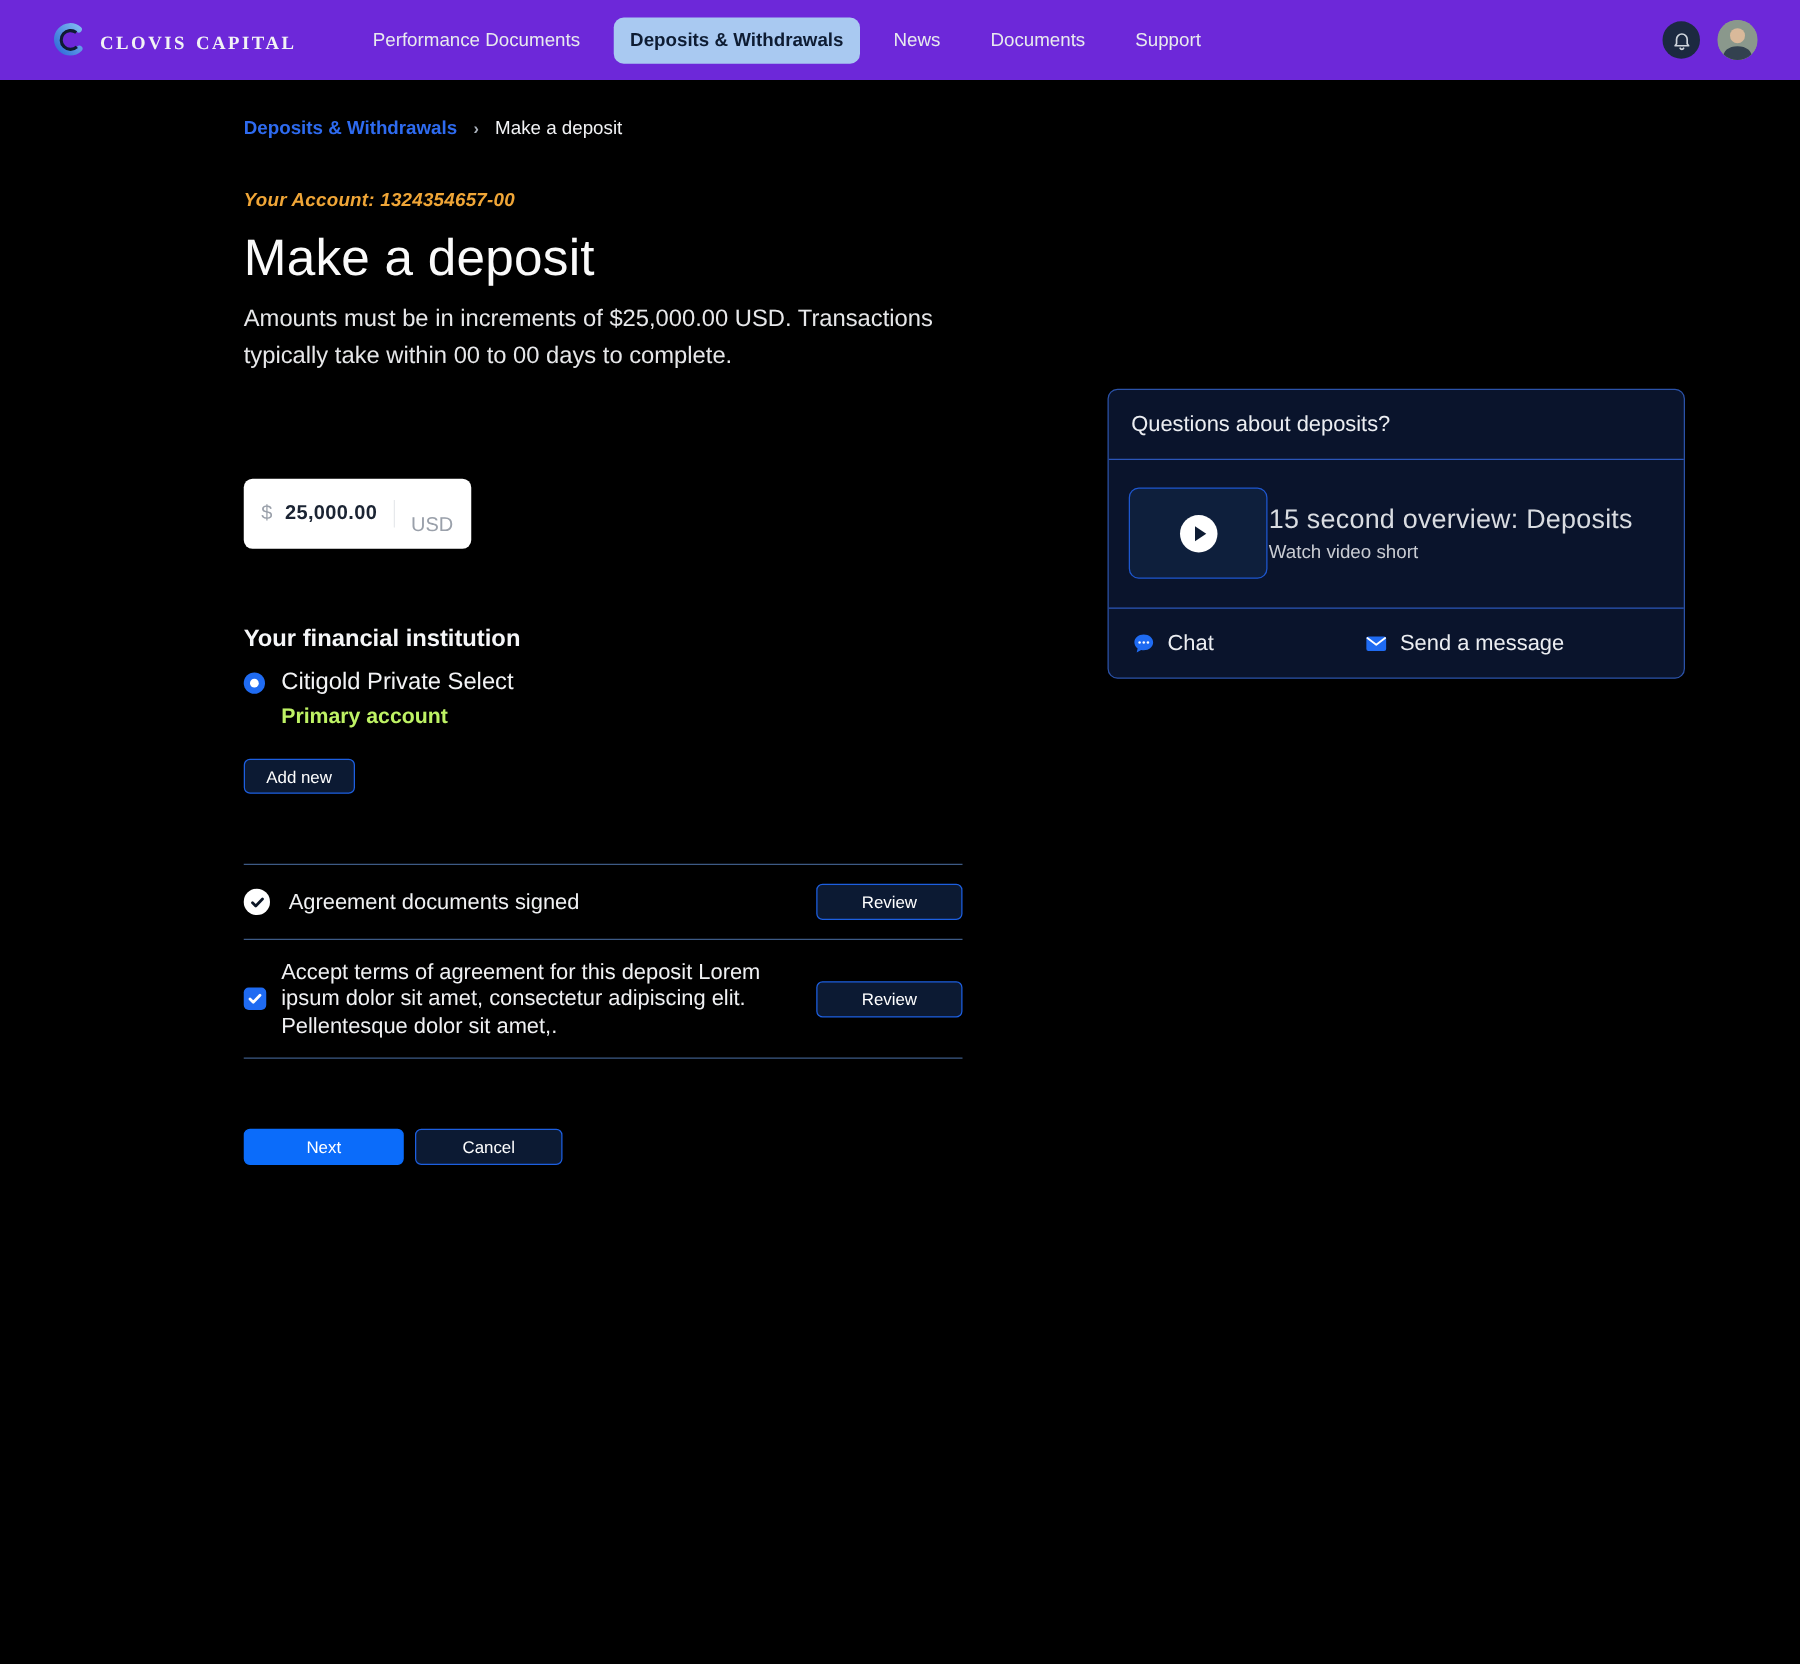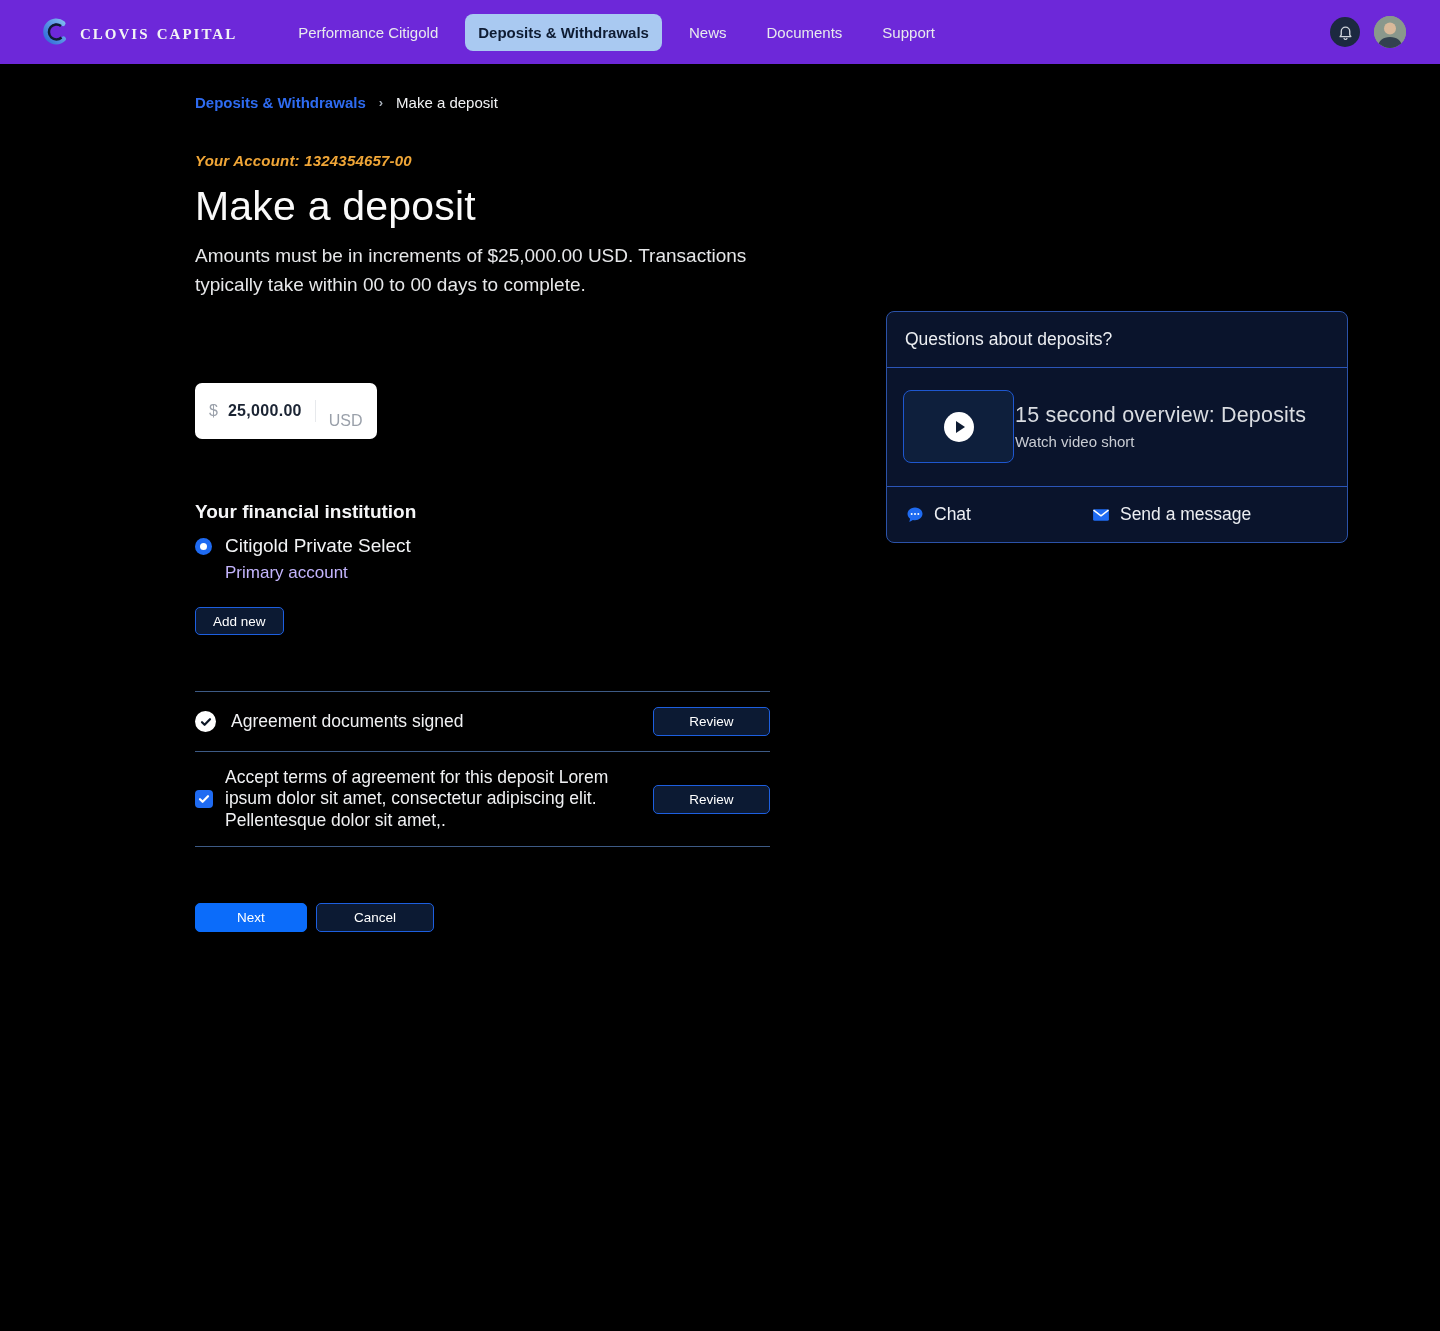--- a/index.html
+++ b/index.html
@@ -57,21 +57,21 @@
 
   .fin-heading { margin-top: 62px; color: #f5f6f8; font-size: 19px; font-weight: 700; }
 
   .radio-row { margin-top: 12px; display: flex; align-items: center; gap: 13px; cursor: pointer; }
   .radio-outer {
     width: 17px; height: 17px; border-radius: 50%; background: #1f6bf2;
     display: flex; align-items: center; justify-content: center; flex: none;
   }
   .radio-dot { width: 7px; height: 7px; border-radius: 50%; background: #ffffff; }
   .radio-label { color: #f2f3f5; font-size: 19px; }
-  .radio-sub { margin: 6px 0 0 30px; color: #c4b5fd; font-size: 17px; }
+  .radio-sub { margin: 6px 0 0 30px; color: #bef264; font-size: 17px; font-weight: bold; }
 
   .btn {
     font-family: "Liberation Sans", sans-serif; cursor: pointer;
     border-radius: 5px; font-size: 13.5px; color: #ffffff;
     display: inline-flex; align-items: center; justify-content: center;
   }
   .btn-outline { background: #0c1a33; border: 1.5px solid #1d5fe0; }
   .btn-primary { background: #0b6cfa; border: 1.5px solid #0b6cfa; }
 
   .add-new { margin-top: 24px; padding: 0 17px; height: 28px; }
@@ -85,21 +85,21 @@
   }
   .checkbox {
     width: 18px; height: 18px; border-radius: 4px; background: #1f6bf2; flex: none;
     display: flex; align-items: center; justify-content: center; cursor: pointer;
   }
   .agree-label { color: #f0f1f3; font-size: 17.5px; margin-left: 15px; }
   .agree-text-block { margin-left: 12px; width: 392px; color: #f0f1f3; font-size: 17.5px; line-height: 1.22; }
   .review-btn { margin-left: auto; width: 117px; height: 29px; }
 
   .action-row { margin-top: 56px; display: flex; gap: 9px; }
-  .next-btn { width: 112px; height: 29px; }
+  .next-btn { width: 128px; height: 29px; }
   .cancel-btn { width: 118px; height: 29px; }
 
   
   .help-card {
     position: absolute; left: 886px; top: 247px; width: 462px;
     background: #0a142c; border: 1.5px solid #2b52a8; border-radius: 8px;
   }
   .help-header { padding: 17px 18px; color: #eceef2; font-size: 17.5px; border-bottom: 1.5px solid #2b55b8; }
   .help-body { display: flex; align-items: center; gap: 1px; padding: 22px 16px 23px 16px; }
   .video-thumb {
@@ -137,21 +137,21 @@
           </linearGradient>
         </defs>
         <path d="M23 6.5 A 10.5 10.5 0 1 0 23.5 22" fill="none" stroke="url(#logograd)" stroke-width="5" stroke-linecap="round"></path>
         <path d="M21 9 A 7.5 7.5 0 1 0 21.5 20.5" fill="none" stroke="#0e1c33" stroke-width="2.5"></path>
       </svg>
     </span>
     <span class="brand-name">Clovis Capital</span>
   </div>
 
   <nav class="nav-links">
-    <a class="nav-link">Performance Citigold</a>
+    <a class="nav-link">Performance Documents</a>
     <a class="nav-link active">Deposits &amp; Withdrawals</a>
     <a class="nav-link">News</a>
     <a class="nav-link">Documents</a>
     <a class="nav-link">Support</a>
   </nav>
 
   <div class="nav-right">
     <div class="bell-wrap">
       <span style="display:flex;">
         <svg width="17" height="17" viewBox="0 0 24 24" fill="none" stroke="#cfd4dc" stroke-width="1.9" stroke-linecap="round" stroke-linejoin="round">

